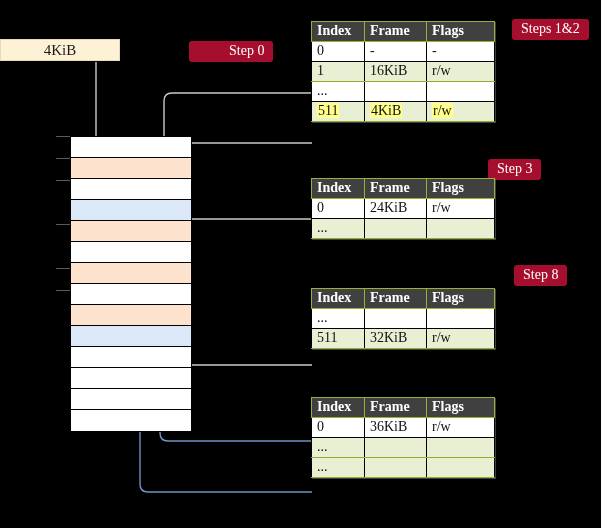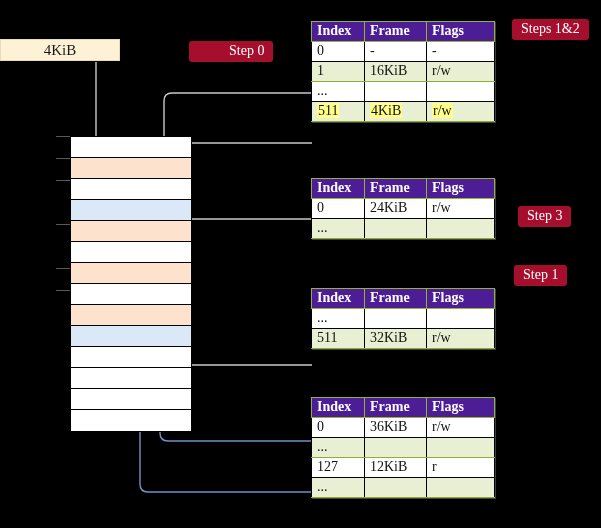--- a/index.html
+++ b/index.html
@@ -74,21 +74,21 @@
     border:1px solid #000;
     padding:1px 5px 2px 5px;
     text-align:left;
     font-weight:normal;
     height:20px;
     box-sizing:border-box;
     vertical-align:middle;
     line-height:1.05;
   }
   .ptable th{
-    background:#4c1d95;
+    background:#404040;
     color:#ffffff;
     font-weight:bold;
     border:1px solid #93b432;
     font-size:14px;
     font-family:Liberation Serif, serif;
   }
   .ptable td{color:#111;}
   .ptable tr.alt td{background:#e9efd2;border-color:#8fae2e;}
   .ptable tr.alt td{border-left-color:#000;border-right-color:#000;}
   .hl{background:#ffff8a;padding:0 1px;}
@@ -135,25 +135,25 @@
     </g>
   </svg>
 
   <div class="srcbox" style="left:0px;top:39px;width:120px;height:22px;">
     <span>4KiB</span>
   </div>
 
   <div class="badge" style="left:512px;top:19px;">
     <span>Steps 1&amp;2</span>
   </div>
-  <div class="badge" style="left:518px;top:159px;margin-top:47px;">
+  <div class="badge" style="left:488px;top:159px;">
     <span>Step 3</span>
   </div>
   <div class="badge" style="left:514px;top:265px;">
-    <span>Step 1</span>
+    <span>Step 8</span>
   </div>
   <div class="badge" style="left:189px;top:41px;padding-left:40px;">
     <span>Step 0</span>
   </div>
 
   <div id="memcol">
       <div class="mrow"></div>
       <div class="mrow orange"></div>
       <div class="mrow"></div>
       <div class="mrow blue"></div>
@@ -261,25 +261,20 @@
         <tr>
           <td class="c-idx">0</td>
           <td class="c-frm">36KiB</td>
           <td class="c-flg">r/w</td>
         </tr>
         <tr class="alt">
           <td class="c-idx">...</td>
           <td class="c-frm"></td>
           <td class="c-flg"></td>
         </tr>
-        <tr>
-          <td class="c-idx">127</td>
-          <td class="c-frm">12KiB</td>
-          <td class="c-flg">r</td>
-        </tr>
         <tr class="alt">
           <td class="c-idx">...</td>
           <td class="c-frm"></td>
           <td class="c-flg"></td>
         </tr>
       </tbody>
     </table>
 
 </div>
 

